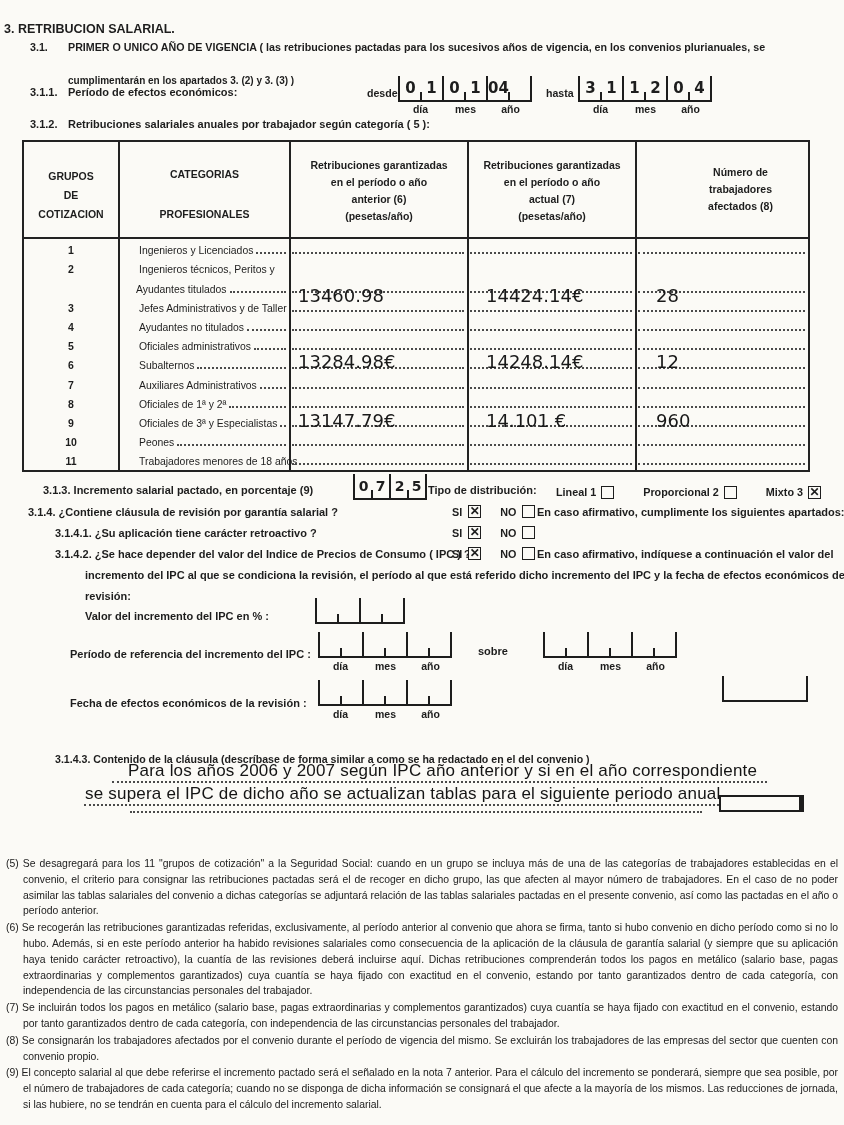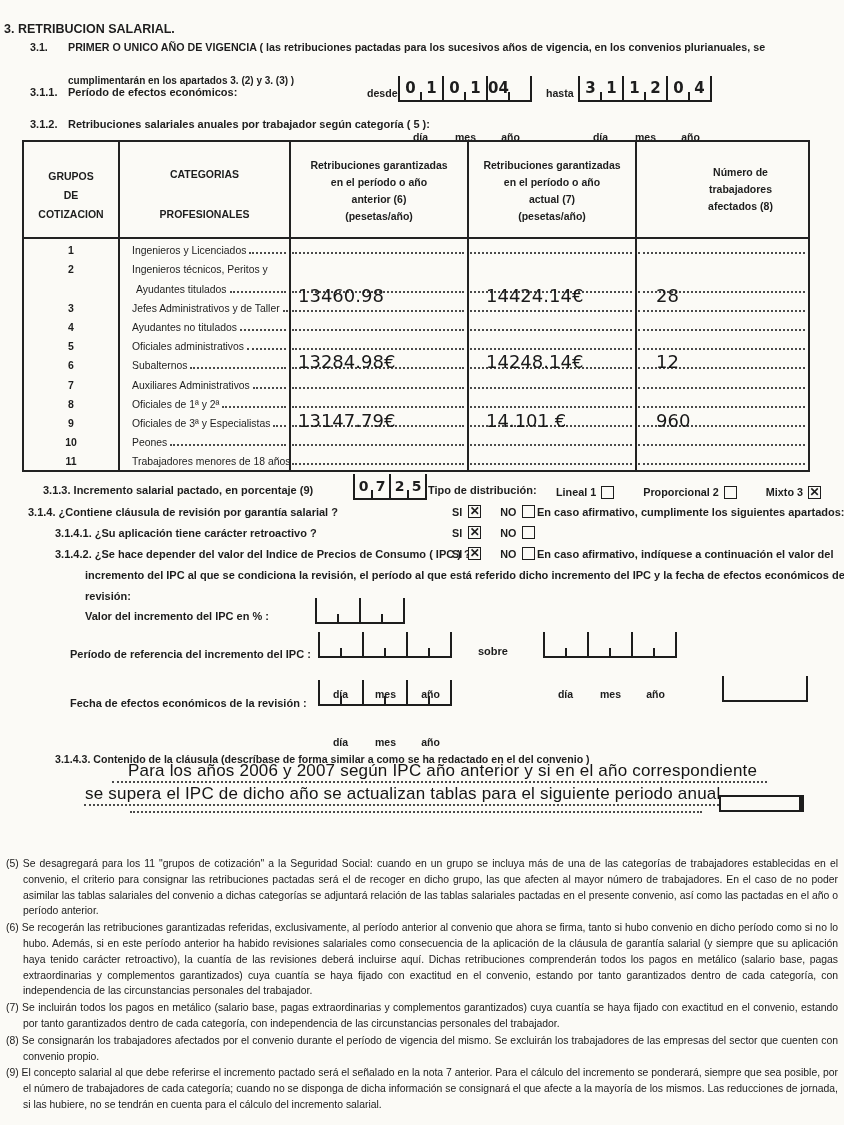--- a/index.html
+++ b/index.html
@@ -11,21 +11,21 @@
   .sm{font-size:10.6px;font-weight:700;white-space:nowrap;}
 
   
   .comb{position:absolute;display:flex;align-items:stretch;height:24px;border-bottom:2px solid #1d1d1d;}
   .ccell{width:21px;display:flex;align-items:center;justify-content:center;position:relative;
          font-family:"DejaVu Sans",sans-serif;font-size:15px;font-weight:700;}
   .ct{border-left:2px solid #1d1d1d;}
   .cs::before{content:"";position:absolute;left:-1px;bottom:0;width:2px;height:8px;background:#1d1d1d;}
   .cend{width:0;border-left:2px solid #1d1d1d;}
   .comb.small .ccell{width:17px;font-size:14px;}
-  .units{position:absolute;display:flex;font-size:10.5px;font-weight:700;margin-top:28px;}
+  .units{position:absolute;display:flex;font-size:10.5px;font-weight:700;}
   .units span{width:45px;text-align:center;}
 
   
   .cb{display:inline-block;width:11px;height:11px;border:1.5px solid #1d1d1d;vertical-align:-2px;
       margin:0 5px;position:relative;background:#fbfaf6;}
   .cb.checked::after{content:"✕";position:absolute;left:0;top:-1px;width:11px;text-align:center;
       font-size:12px;line-height:12px;color:#1d1d1d;}
   .yn{font-size:10.8px;font-weight:700;white-space:nowrap;}
   .yn .ynl{margin-right:1px;}
   .yn .gap{display:inline-block;width:14px;}
@@ -35,21 +35,21 @@
   #tbl{position:absolute;left:22px;top:140px;width:784px;height:328px;border:2px solid #222;box-sizing:content-box;}
   .vline{position:absolute;top:0;bottom:0;width:2px;background:#222;}
   .hsep{position:absolute;left:0;right:0;top:95px;height:2px;background:#222;}
   .th{position:absolute;text-align:center;font-size:10.5px;font-weight:700;}
   .th div{line-height:17px;}
   .th.c1 div{line-height:19px;}
   .th.c2 div{line-height:40px;}
   #tbl-body{position:absolute;left:0;top:98px;right:0;}
   .tl{display:flex;height:19.2px;align-items:flex-end;}
   .tl-num{width:94px;text-align:center;font-size:10.5px;font-weight:700;padding-bottom:3px;}
-  .tl-lab{width:171px;display:flex;align-items:flex-end;font-size:10.4px;padding-left:14px;box-sizing:border-box;}
+  .tl-lab{width:171px;display:flex;align-items:flex-end;font-size:10.4px;padding-left:21px;box-sizing:border-box;}
   .tl-lab span{white-space:nowrap;padding-bottom:3px;}
   .tl-lab.ind{padding-left:18px;}
   .tl-c{box-sizing:border-box;display:flex;align-items:flex-end;}
   .tl-c.c0{width:178px;}.tl-c.c1{width:168px;}.tl-c.c2{width:173px;}
   .lead{flex:1;border-bottom:2px dotted #4a4a4a;margin:0 3px 5px 3px;height:0;}
   .val{position:absolute;font-family:"DejaVu Sans",sans-serif;font-size:18px;color:#191919;white-space:nowrap;}
 
   
   .fill-line{position:absolute;border-bottom:2px dotted #4a4a4a;height:21px;}
   .bigtxt{position:absolute;font-size:17px;letter-spacing:.2px;color:#141414;white-space:nowrap;

